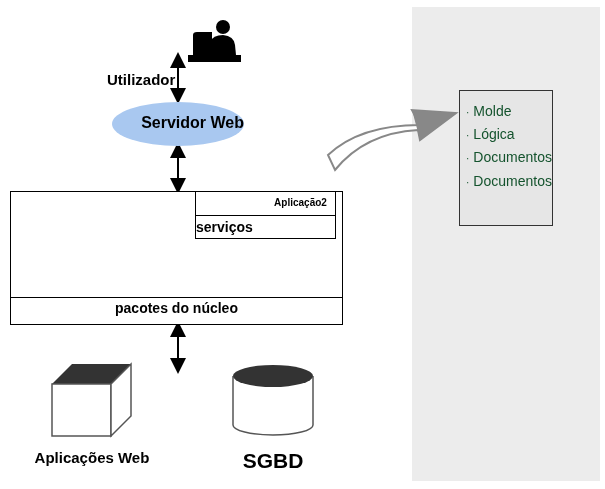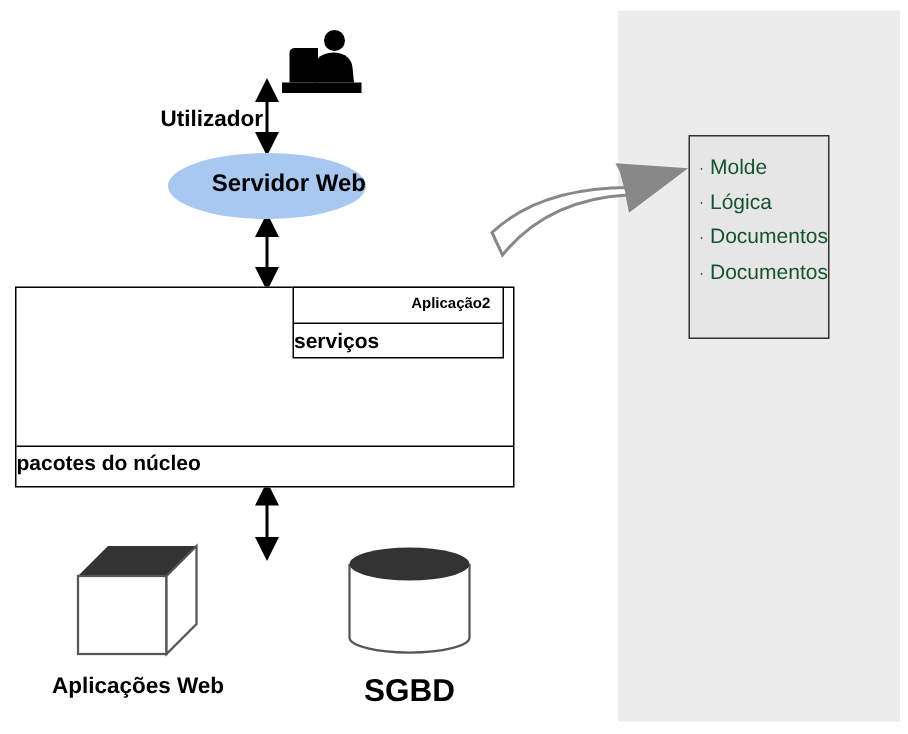--- a/index.html
+++ b/index.html
@@ -5,21 +5,21 @@
   html,body{margin:0;padding:0;background:#fff;}
   body{width:605px;height:489px;position:relative;overflow:hidden;font-family:"Liberation Sans",sans-serif;}
   .abs{position:absolute;}
   .bold{font-weight:bold;color:#000;}
   #gray-panel{left:412px;top:7px;width:188px;height:474px;background:#ececec;}
   #modules-box{left:459px;top:90px;width:92px;height:134px;border:1px solid #333;background:#e6e6e6;}
   .mod-item{position:absolute;left:6px;font-size:14px;color:#14532d;white-space:nowrap;}
   .mod-item .dot{font-size:10px;margin-right:4px;vertical-align:middle;}
   #core-box{left:10px;top:191px;width:331px;height:132px;border:1px solid #000;background:#fff;}
   #core-divider{position:absolute;left:0;right:0;top:105px;border-top:1px solid #000;}
-  #core-label{position:absolute;left:0;right:0;top:108px;text-align:left;font-size:14px;}
+  #core-label{position:absolute;left:0;right:0;top:108px;text-align:center;font-size:14px;}
   #apps-box{left:195px;top:191px;width:139px;height:46px;border:1px solid #000;background:#fff;}
   .app-cell{position:absolute;top:0;height:22px;line-height:22px;font-size:10px;text-align:center;}
   #svc-label{position:absolute;left:0;right:0;top:23px;height:22px;line-height:22px;text-align:left;font-size:14px;border-top:1px solid #000;}
   svg{position:absolute;left:0;top:0;}
 </style>
 </head>
 <body>
 
 <div id="gray-panel" class="abs"></div>
 

